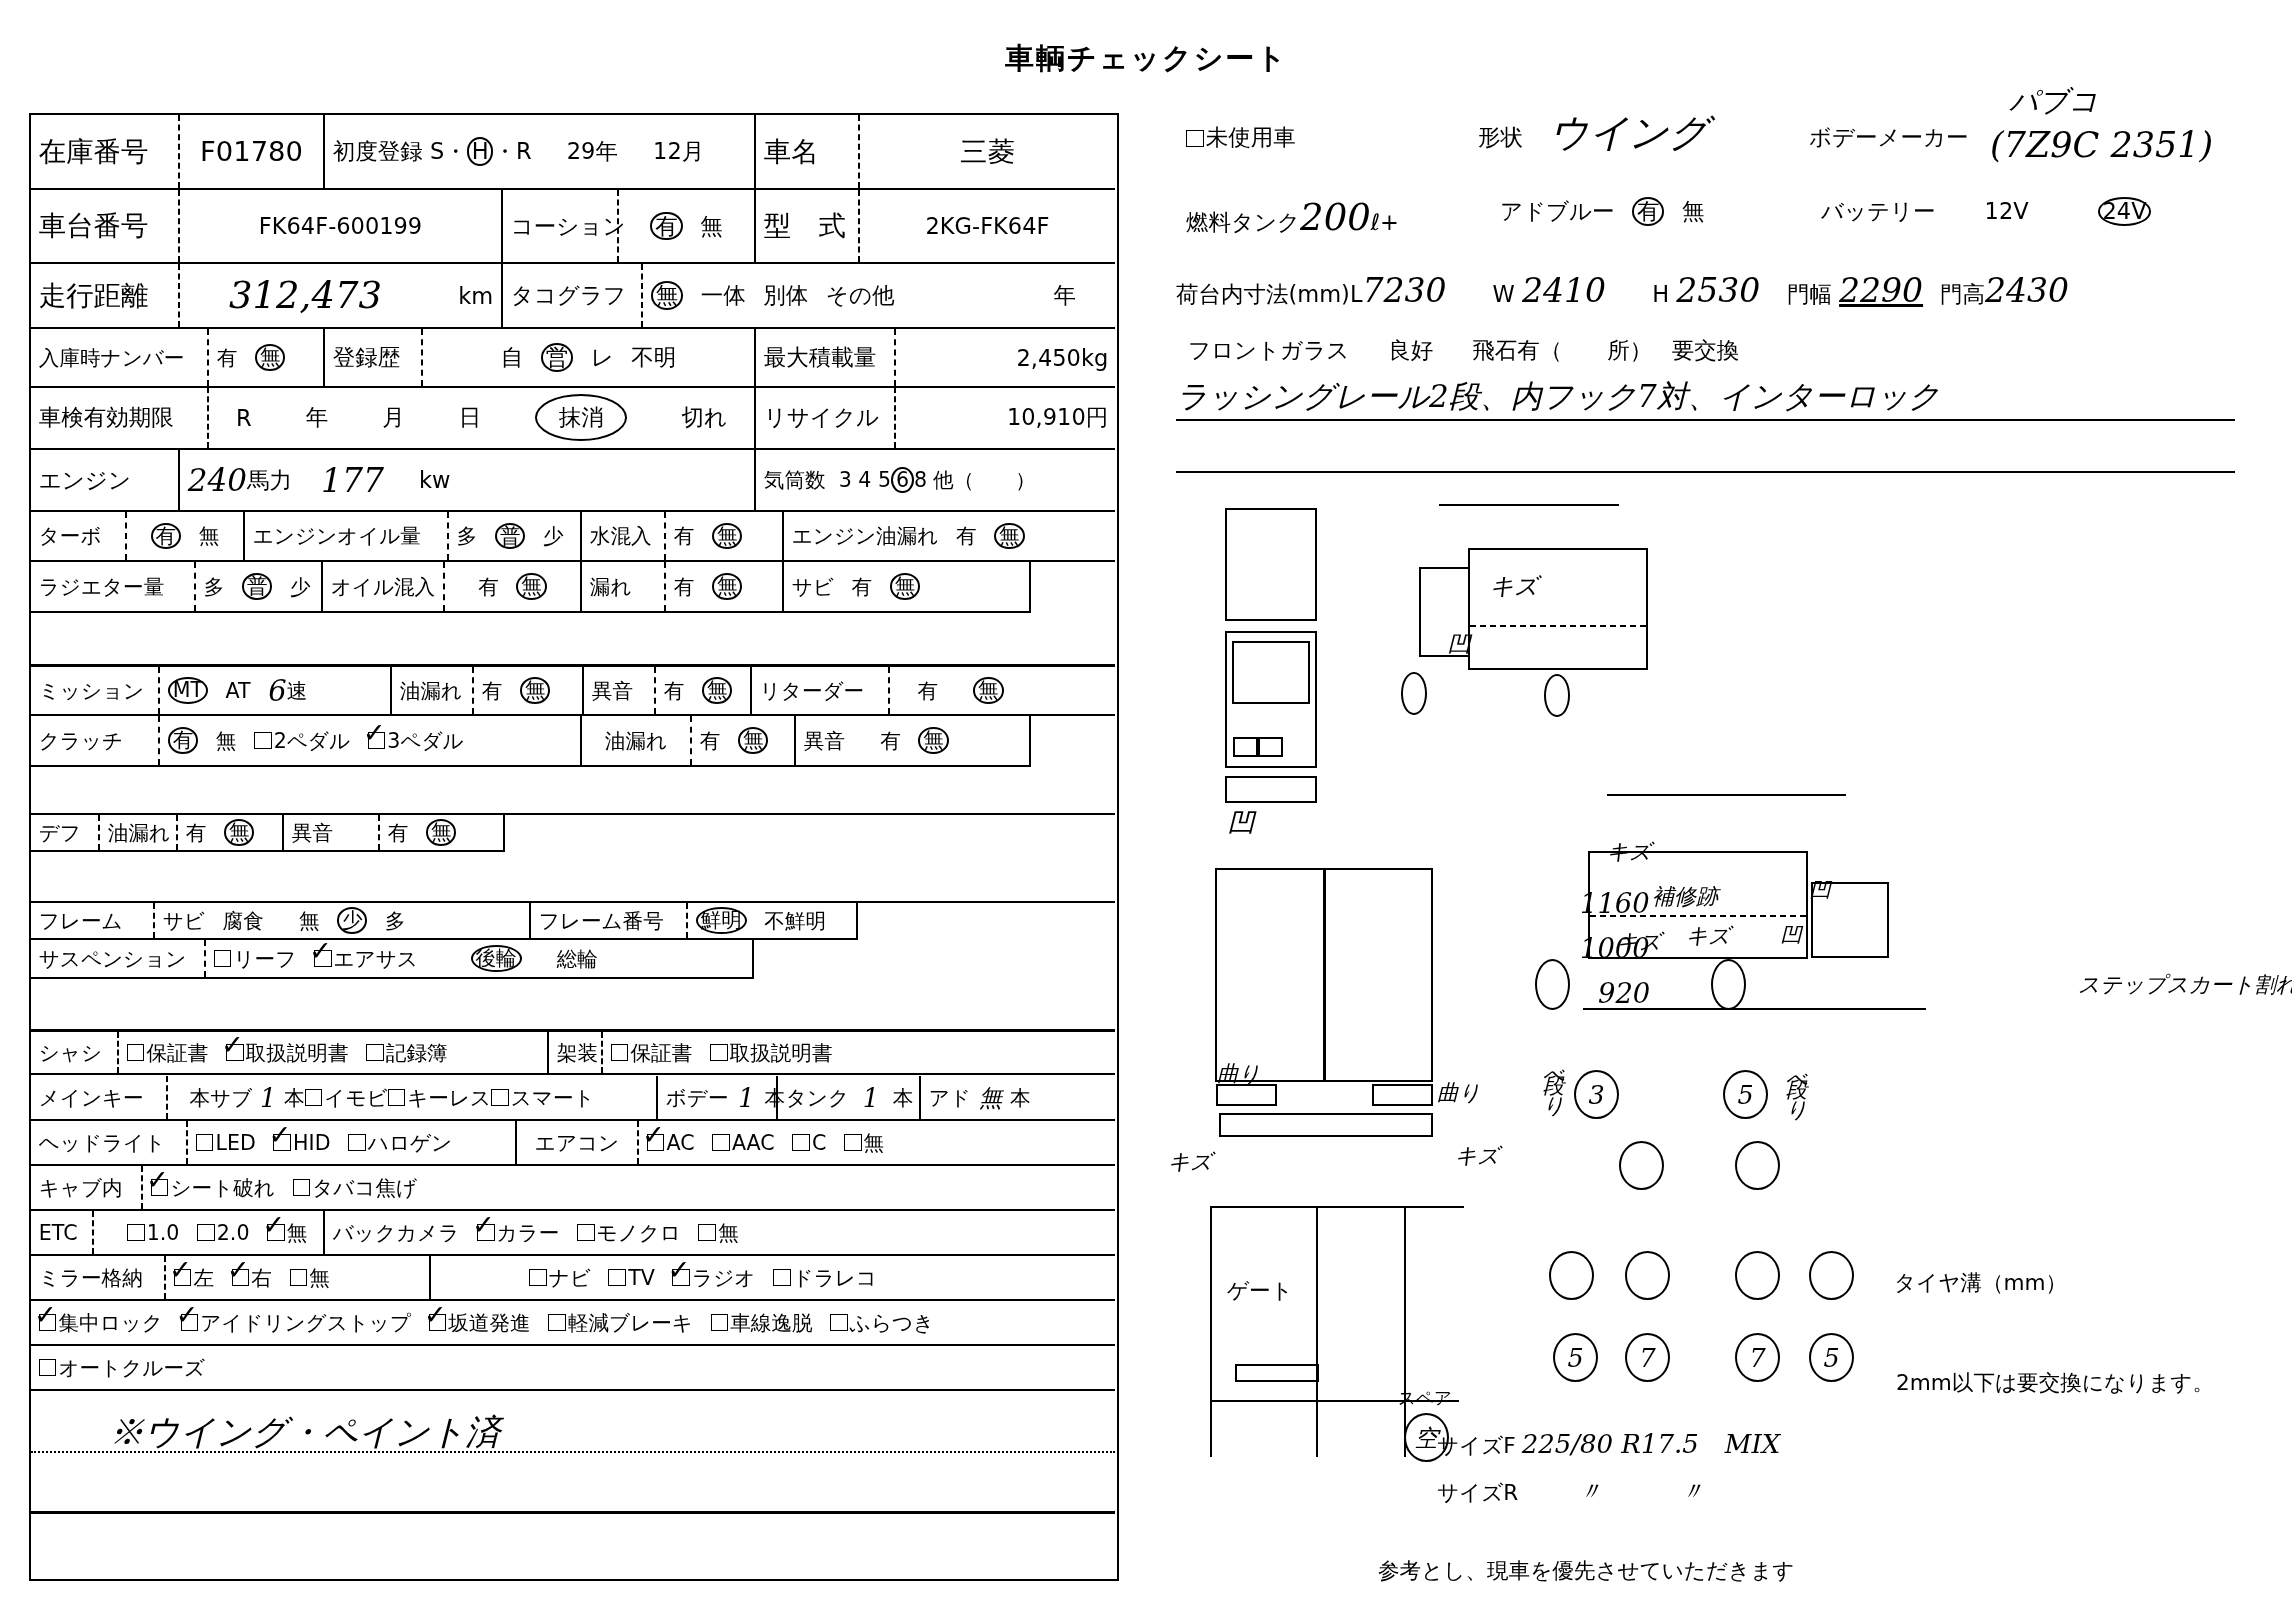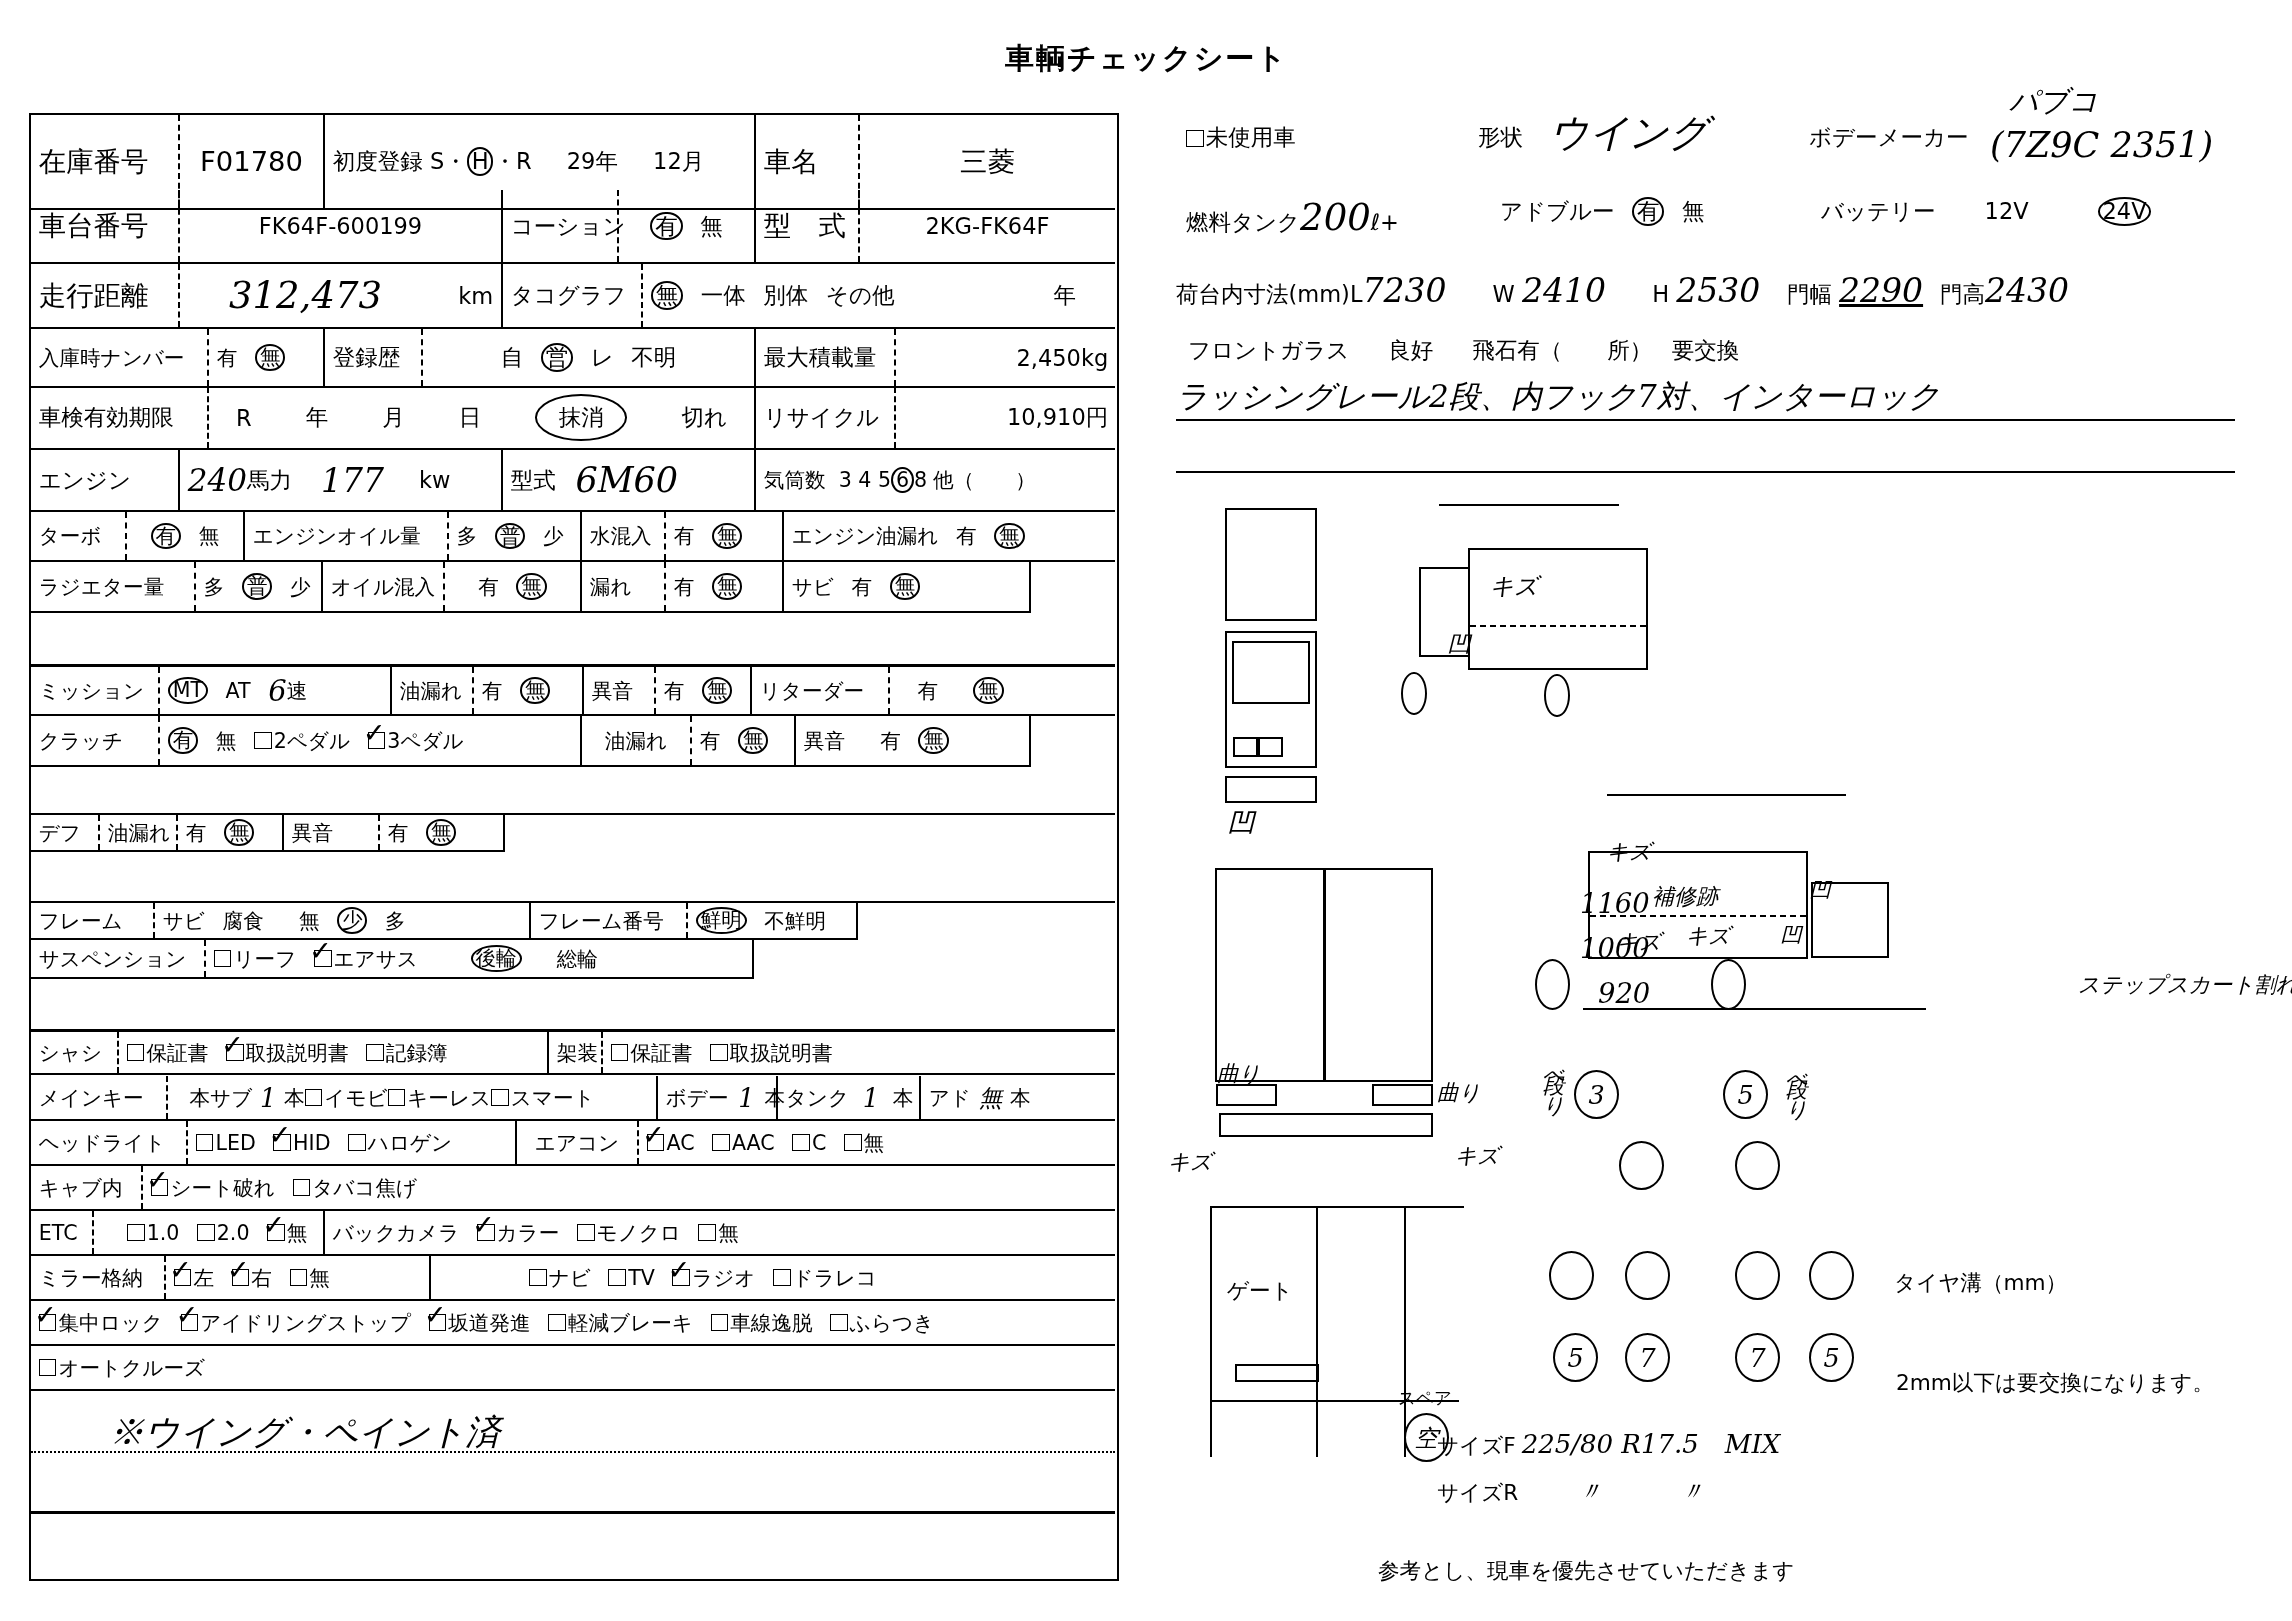--- a/index.html
+++ b/index.html
@@ -32,21 +32,21 @@
   .tire { position:absolute; width:45px; height:49px; border:2px solid #000; border-radius:50%; display:flex; align-items:center; justify-content:center; font-size:25.5px; box-sizing:border-box; }
   .note { position:absolute; font-size:21.6px; white-space:nowrap; }
 </style>
 </head>
 <body>
 
 <div class="abs title">車輌チェックシート</div>
 
 <div class="tbl">
 
-  <div class="row" style="top:0;width:1084px;height:95px;">
+  <div class="row" style="top:0;width:1084px;height:75px;">
     <div class="cell lg pl" style="left:0;width:147px;">在庫番号</div>
     <div class="cell lg vd center" style="left:147px;width:145px;">F01780</div>
     <div class="cell md vb pl" style="left:292px;width:431px;">
       <span>初度登録</span>&nbsp;S・<span class="circ">H</span>・R<span class="gap"></span><span class="gap"></span>
       <span>29年</span><span class="gap"></span><span class="gap"></span>
       <span>12月</span>
     </div>
     <div class="cell lg vb pl" style="left:723px;width:104px;">車名</div>
     <div class="cell lg vd center" style="left:827px;width:257px;">三菱</div>
   </div>
@@ -118,24 +118,20 @@
     <div class="cell md vd right" style="left:863px;width:222px;">10,910円</div>
   </div>
 
   <div class="row" style="top:335px;width:1084px;height:62px;">
     <div class="cell md pl" style="left:0;width:147px;">エンジン</div>
     <div class="cell md vb pl" style="left:147px;width:323px;">
       <span class="hand" style="font-size:31px;">240</span>
       <span>馬力</span>
       <span class="hand" style="font-size:33px;margin-left:29px;">177</span>
       <span style="margin-left:35px;">kw</span>
-    </div>
-    <div class="cell md vb pl" style="left:470px;width:253px;">
-      <span>型式</span>
-      <span class="hand" style="font-size:35px;margin-left:19.6px;">6M60</span>
     </div>
     <div class="cell sm vb pl" style="left:723px;width:361px;">
       <span>気筒数</span>&nbsp;&nbsp;3 4 5 <span class="circ">6</span> 8 <span style="margin-left:5.9px;">他（　　）</span>
     </div>
   </div>
 
   <div class="row" style="top:397px;width:1084px;height:50px;">
     <div class="cell sm pl" style="left:0;width:94px;">ターボ</div>
     <div class="cell sm vd center" style="left:94px;width:118px;">
         <span class="circ">有</span>

